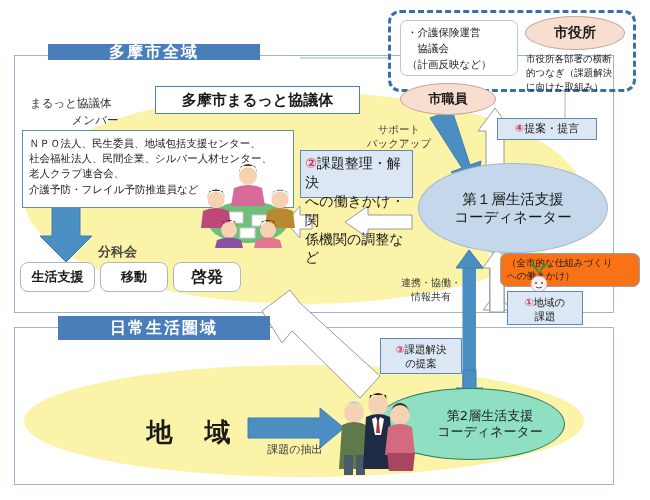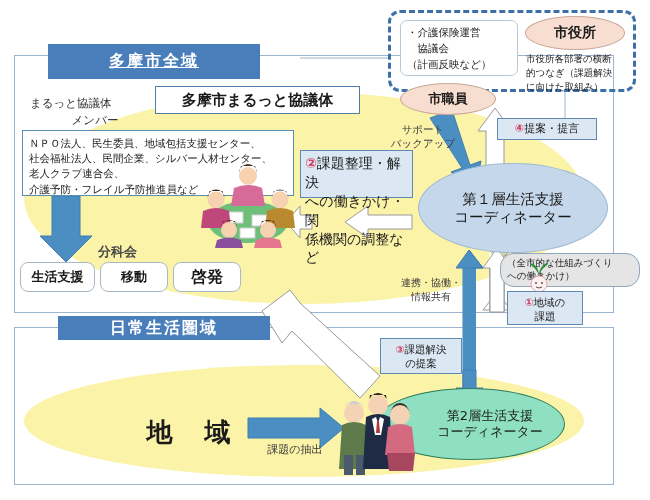--- a/index.html
+++ b/index.html
@@ -19,21 +19,21 @@
   .blob2{background:#fbf3a8;border-radius:50%;}
 
   
   .wbox{background:#ffffff;border:1px solid #4f7fa8;
         display:flex;align-items:center;justify-content:center;}
   .wbox-round{background:#ffffff;border:1px solid #b9c8d6;border-radius:7px;}
   .memberbox{background:#ffffff;border:1px solid #5d8fb5;padding:5px 6px;
              line-height:1.45;}
   .bluebox{background:#dbe7f3;border:1px solid #5f88b5;
            line-height:1.35;padding:3px 4px;}
-  .callout{background:#e5e5e5;border:1px solid #8fa6bb;border-radius:14px;
+  .callout{background:#f97316;border:1px solid #8fa6bb;border-radius:7px;
            padding:3px 6px;line-height:1.35;}
   .subbtn{background:#ffffff;border:1px solid #aab8c6;border-radius:8px;
           display:flex;align-items:center;justify-content:center;
           font-weight:bold;}
 
   
   .ell{border-radius:50%;display:flex;align-items:center;
        justify-content:center;text-align:center;line-height:1.25;}
   .ell-peach{background:#f7ded0;border:1px solid #c8a898;font-weight:bold;}
   .ell-blue{background:#c5d7ea;border:1px solid #9fb9d4;}
@@ -90,21 +90,21 @@
     <path d="M490,252 L490,265" stroke="#ffffff" stroke-width="2"></path>
     <path d="M483,268 L497,248 L511,268 L504,268 L504,312 L490,312 L490,268 Z" fill="#ffffff" stroke="#9a9a9a" stroke-width="1"></path>
 
     <path d="M262,311 L290,290 L300,303 L380,376 L360,398 L292,331 L282,343 Z" fill="#ffffff" stroke="#9a9a9a" stroke-width="1"></path>
 
     <path d="M248,418 L320,418 L320,408 L344,428 L320,448 L320,438 L248,438 Z" fill="#4a8ec2" stroke="#3f7fb0" stroke-width="1"></path>
 
     <line x1="520" y1="238" x2="505" y2="256" stroke="#6b6b6b" stroke-width="1"></line>
   </svg>
 
-  <div class="abs banner" style="left:48px;top:44px;width:212px;height:35px;font-size:16px;text-decoration:underline;">多摩市全域</div>
+  <div class="abs banner" style="left:48px;top:44px;width:212px;height:16px;font-size:16px;">多摩市全域</div>
 
   <div class="abs banner" style="left:58px;top:316px;width:212px;height:24px;font-size:16px;">日常生活圏域</div>
 
   <div class="abs dashbox" style="left:388px;top:10px;width:248px;height:82px;"></div>
 
   <div class="abs wbox-round" style="left:400px;top:20px;width:118px;height:56px;padding:4px 6px;font-size:10.5px;line-height:1.5;">
     <div>・介護保険運営</div>
     <div>　協議会</div>
     <div>（計画反映など）</div>
   </div>
@@ -119,21 +119,21 @@
 
   <div class="abs ell ell-peach" style="left:400px;top:83px;width:96px;height:32px;font-size:13px;">市職員</div>
 
   <div class="abs wbox" style="left:155px;top:86px;width:205px;height:28px;font-size:15px;font-weight:bold;">多摩市まるっと協議体</div>
 
   <div class="abs" style="left:30px;top:95px;width:130px;font-size:11.5px;line-height:1.5;color:#333;">
     <div>まるっと協議体</div>
     <div style="text-align:center">メンバー</div>
   </div>
 
-  <div class="abs memberbox" style="left:22px;top:130px;width:272px;height:66px;font-size:10.5px;">
+  <div class="abs memberbox" style="left:22px;top:130px;width:272px;height:78px;font-size:10.5px;">
     <div>ＮＰＯ法人、民生委員、地域包括支援センター、</div>
     <div>社会福祉法人、民間企業、シルバー人材センター、</div>
     <div>老人クラブ連合会、</div>
     <div>介護予防・フレイル予防推進員など</div>
   </div>
 
   <div class="abs" style="left:196px;top:160px;width:104px;height:85px;">
     <svg width="104" height="85" style="position:absolute;left:0;top:0;">
       <ellipse cx="52" cy="62" rx="40" ry="21" fill="#6dbf7a"></ellipse>
       <rect x="32" y="52" width="15" height="11" fill="#ffffff" stroke="#cfcfcf"></rect>
@@ -161,21 +161,21 @@
       <path d="M60,80 q12,-5 24,0 l2,8 l-28,0 z" fill="#e4758f"></path>
     </svg>
   </div>
 
   <div class="abs" style="left:98px;top:243px;width:90px;font-size:13px;font-weight:bold;color:#4a4a4a;">分科会</div>
 
   <div class="abs subbtn" style="left:20px;top:262px;width:75px;height:30px;font-size:13px;">生活支援</div>
   <div class="abs subbtn" style="left:100px;top:262px;width:68px;height:30px;font-size:13px;">移動</div>
   <div class="abs subbtn" style="left:173px;top:262px;width:68px;height:30px;font-size:16px;">啓発</div>
 
-  <div class="abs lbl" style="left:378px;top:122px;width:90px;font-size:10.5px;color:#3a3a3a;">
+  <div class="abs lbl" style="left:354px;top:122px;width:90px;font-size:10.5px;color:#3a3a3a;">
     <div>サポート</div>
     <div>バックアップ</div>
   </div>
 
   <div class="abs bluebox" style="left:300px;top:150px;width:113px;height:48px;font-size:14px;">
     <div><span class="num">②</span><span>課題整理・解決</span></div>
     <div>への働きかけ・関</div>
     <div>係機関の調整など</div>
   </div>
 

